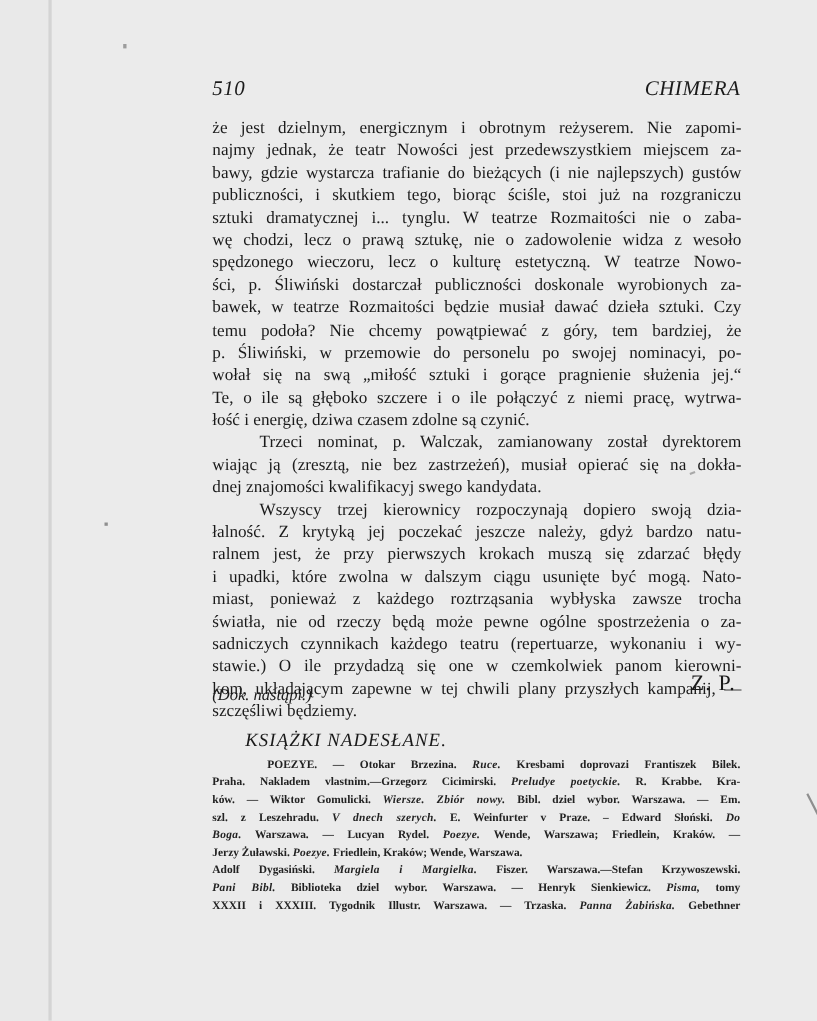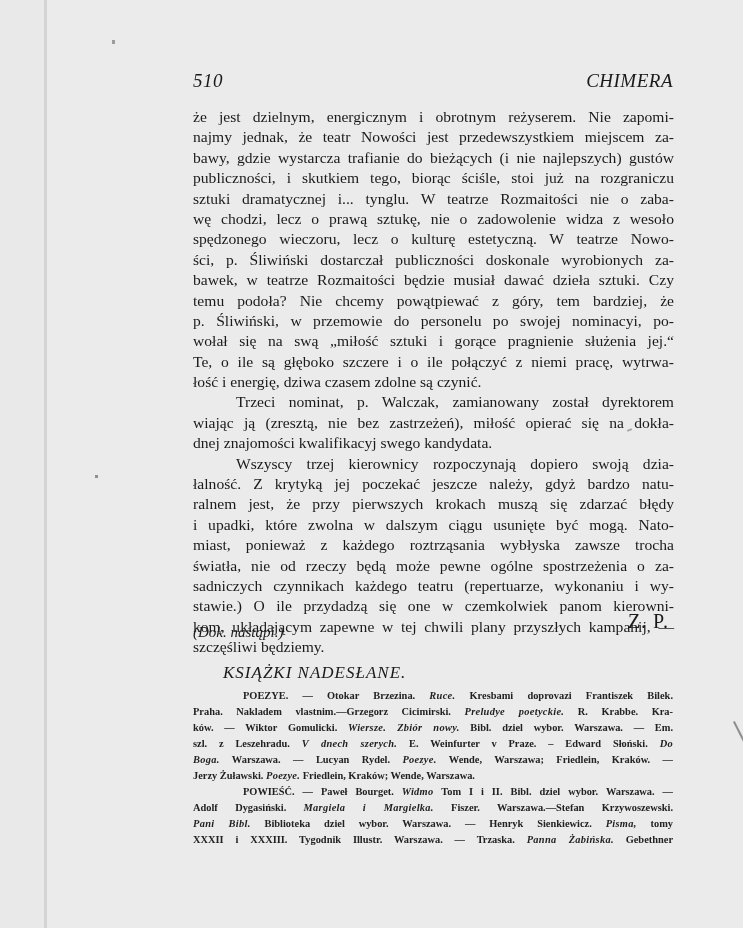--- a/index.html
+++ b/index.html
@@ -157,21 +157,21 @@
     <span class="line">wę chodzi, lecz o prawą sztukę, nie o zadowolenie widza z wesoło</span>
     <span class="line">spędzonego wieczoru, lecz o kulturę estetyczną. W teatrze Nowo-</span>
     <span class="line">ści, p. Śliwiński dostarczał publiczności doskonale wyrobionych za-</span>
     <span class="line">bawek, w teatrze Rozmaitości będzie musiał dawać dzieła sztuki. Czy</span>
     <span class="line">temu podoła? Nie chcemy powątpiewać z góry, tem bardziej, że</span>
     <span class="line">p. Śliwiński, w przemowie do personelu po swojej nominacyi, po-</span>
     <span class="line">wołał się na swą „miłość sztuki i gorące pragnienie służenia jej.“</span>
     <span class="line">Te, o ile są głęboko szczere i o ile połączyć z niemi pracę, wytrwa-</span>
     <span class="line last">łość i energię, dziwa czasem zdolne są czynić.</span>
     <span class="line indent">Trzeci nominat, p. Walczak, zamianowany został dyrektorem</span>
-    <span class="line">wiając ją (zresztą, nie bez zastrzeżeń), miłość opierać się na dokła-</span>
+    <span class="line">wiając ją (zresztą, nie bez zastrzeżeń), musiał opierać się na dokła-</span>
     <span class="line last">dnej znajomości kwalifikacyj swego kandydata.</span>
     <span class="line indent">Wszyscy trzej kierownicy rozpoczynają dopiero swoją dzia-</span>
     <span class="line">łalność. Z krytyką jej poczekać jeszcze należy, gdyż bardzo natu-</span>
     <span class="line">ralnem jest, że przy pierwszych krokach muszą się zdarzać błędy</span>
     <span class="line">i upadki, które zwolna w dalszym ciągu usunięte być mogą. Nato-</span>
     <span class="line">miast, ponieważ z każdego roztrząsania wybłyska zawsze trocha</span>
     <span class="line">światła, nie od rzeczy będą może pewne ogólne spostrzeżenia o za-</span>
     <span class="line">sadniczych czynnikach każdego teatru (repertuarze, wykonaniu i wy-</span>
     <span class="line">stawie.) O ile przydadzą się one w czemkolwiek panom kierowni-</span>
     <span class="line">kom, układającym zapewne w tej chwili plany przyszłych kampanij, —</span>
@@ -185,21 +185,20 @@
 
   <div class="section-title">KSIĄŻKI NADESŁANE.</div>
 
   <div class="books" id="books">
       <span class="line indent"><span>POEZYE. — Otokar Brzezina. </span><i>Ruce.</i><span> Kresbami doprovazi Frantiszek Bilek.</span></span>
       <span class="line"><span>Praha. Nakladem vlastnim.—Grzegorz Cicimirski. </span><i>Preludye poetyckie.</i><span> R. Krabbe. Kra-</span></span>
       <span class="line"><span>ków. — Wiktor Gomulicki. </span><i>Wiersze. Zbiór nowy.</i><span> Bibl. dziel wybor. Warszawa. — Em.</span></span>
       <span class="line"><span>szl. z Leszehradu. </span><i>V dnech szerych.</i><span> E. Weinfurter v Praze. – Edward Słoński. </span><i>Do</i></span>
       <span class="line"><i>Boga.</i><span> Warszawa. — Lucyan Rydel. </span><i>Poezye.</i><span> Wende, Warszawa; Friedlein, Kraków. —</span></span>
       <span class="line last"><span>Jerzy Żuławski. </span><i>Poezye.</i><span> Friedlein, Kraków; Wende, Warszawa.</span></span>
-      <span class="line indent"><span>POWIEŚĆ. — Paweł Bourget. </span><i>Widmo</i><span> Tom I i II. Bibl. dziel wybor. Warszawa. —</span></span>
       <span class="line"><span>Adolf Dygasiński. </span><i>Margiela i Margielka.</i><span> Fiszer. Warszawa.—Stefan Krzywoszewski.</span></span>
       <span class="line"><i>Pani Bibl.</i><span> Biblioteka dziel wybor. Warszawa. — Henryk Sienkiewicz. </span><i>Pisma,</i><span> tomy</span></span>
       <span class="line"><span>XXXII i XXXIII. Tygodnik Illustr. Warszawa. — Trzaska. </span><i>Panna Żabińska.</i><span> Gebethner</span></span>
     </div>
 
   <div class="mark speck1"></div>
   <div class="mark speck2"></div>
   <div class="mark speck3"></div>
   <div class="mark speck4"></div>
   <div class="mark speck5"></div>

